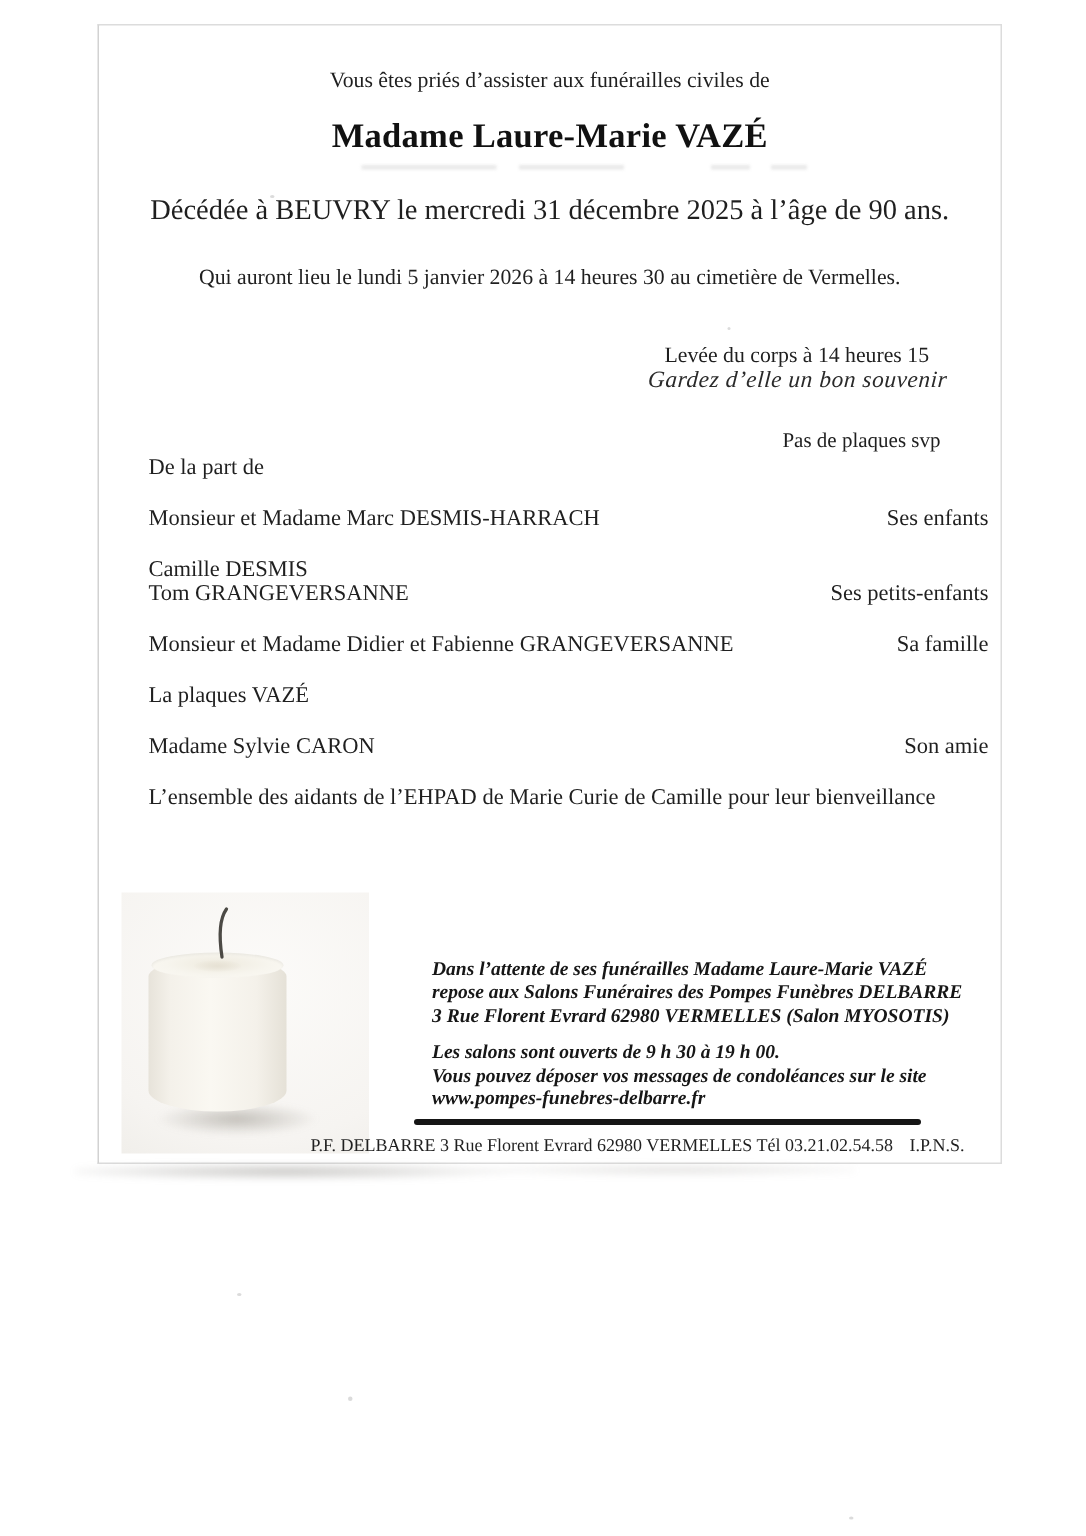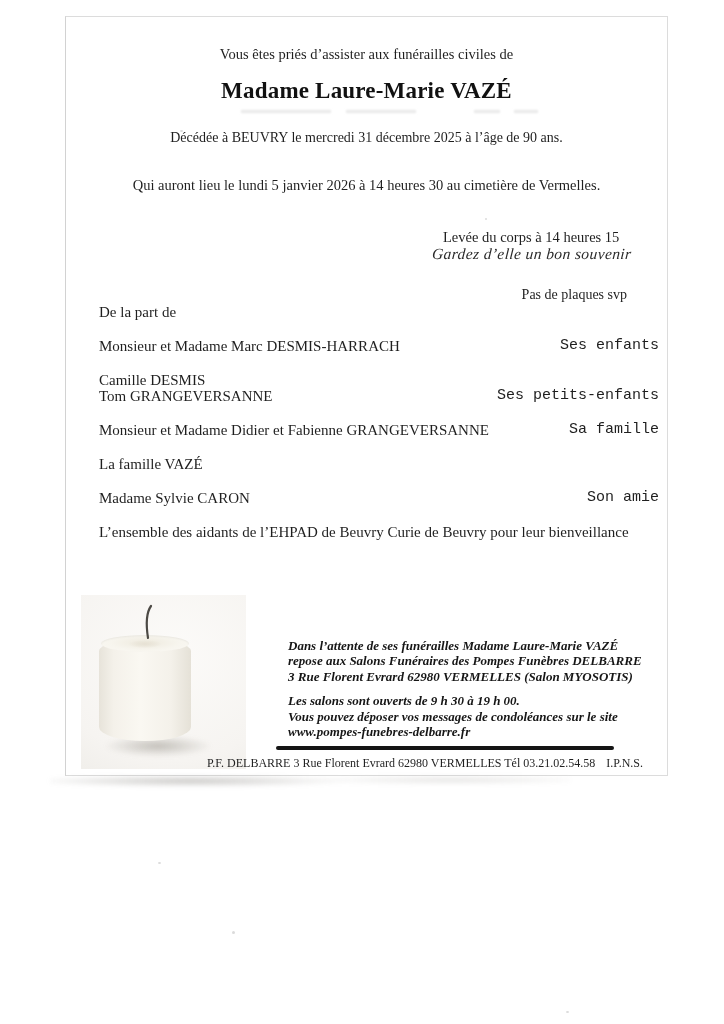--- a/index.html
+++ b/index.html
@@ -7,36 +7,36 @@
               font-family:"Liberation Serif", serif; color:#1f1f1f; }
   .page { position:relative; width:724px; height:1024px; background:#fff; }
 
   
   .card { position:absolute; left:65px; top:16px; width:603px; height:760px;
           background:#fff; border:1px solid #dcdcdc; border-left-color:#d2d2d2;padding-left:20px; }
 
   .center-line { position:absolute; left:0; right:0; text-align:center; }
   .intro       { top:29px;  font-size:14.5px; }
   .title       { top:61px;  font-size:23px; font-weight:bold; letter-spacing:.2px; color:#111; }
-  .death       { top:113px; font-size:14px;font-family:Liberation Serif, serif; }
+  .death       { top:113px; font-size:19px;font-family:Liberation Serif, serif; }
   .ceremony    { top:160px; font-size:14.5px; }
   .ceremony b  { font-weight:normal; }
 
   .smudge { position:absolute; height:3px; background:#d7d7d7; opacity:.55; filter:blur(1px); }
 
   .levee   { position:absolute; left:377px; top:212px; font-size:14.5px; }
   .motto   { position:absolute; left:366px; top:228px; font-size:15.5px; font-style:italic;
              transform:skewX(-4deg); letter-spacing:.4px; color:#2a2a2a; }
   .plaques { position:absolute; right:40px; top:270px; font-size:14px; }
 
   .family { position:absolute; left:33px; right:8px; top:287px; font-size:15px; line-height:16px; }
   .from-label { margin-bottom:18px; }
   .family-row { display:flex; justify-content:space-between; align-items:flex-end; margin-bottom:18px; }
   .family-names div { white-space:nowrap; }
-  .relation { white-space:nowrap;font-family:Liberation Mono, monospace; }
+  .relation { white-space:nowrap; }
 
   
   .photo { position:absolute; left:15px; top:578px; width:165px; height:174px;
            background:radial-gradient(ellipse 130% 110% at 55% 35%, #fcfbf9 0%, #f6f4f1 55%, #eceae5 88%, #e7e4df 100%); }
   .candle-shadow { position:absolute; left:2px; top:136px; width:150px; height:30px;
            background:radial-gradient(ellipse 50% 50% at 50% 50%, rgba(125,120,110,.42), rgba(125,120,110,0) 72%);
            filter:blur(2px); }
   .candle-body { position:absolute; left:18px; top:44px; width:92px; height:102px;
            background:linear-gradient(90deg,#e7e3da 0%, #f4f1ea 16%, #faf8f2 45%, #f4f1ea 78%, #e5e1d7 100%);
            border-radius:46px 46px 46px 46px / 12px 12px 14px 14px; }
@@ -109,35 +109,35 @@
 
       <div class="family-row">
         <div class="family-names">
           <div>Monsieur et Madame Didier et Fabienne GRANGEVERSANNE</div>
         </div>
         <div class="relation">Sa famille</div>
       </div>
 
       <div class="family-row">
         <div class="family-names">
-          <div>La famille VAZÉ</div>
+          <div>La plaques VAZÉ</div>
         </div>
         <div class="relation"></div>
       </div>
 
       <div class="family-row">
         <div class="family-names">
           <div>Madame Sylvie CARON</div>
         </div>
         <div class="relation">Son amie</div>
       </div>
 
       <div class="family-row">
         <div class="family-names">
-          <div>L’ensemble des aidants de l’EHPAD de Beuvry Curie de Beuvry pour leur bienveillance</div>
+          <div>L’ensemble des aidants de l’EHPAD de Marie Curie de Camille pour leur bienveillance</div>
         </div>
         <div class="relation"></div>
       </div>
     </div>
 
     <div class="photo">
       <div class="candle-shadow"></div>
       <div class="candle-body"></div>
       <div class="candle-top"></div>
       <div class="crater"></div>

